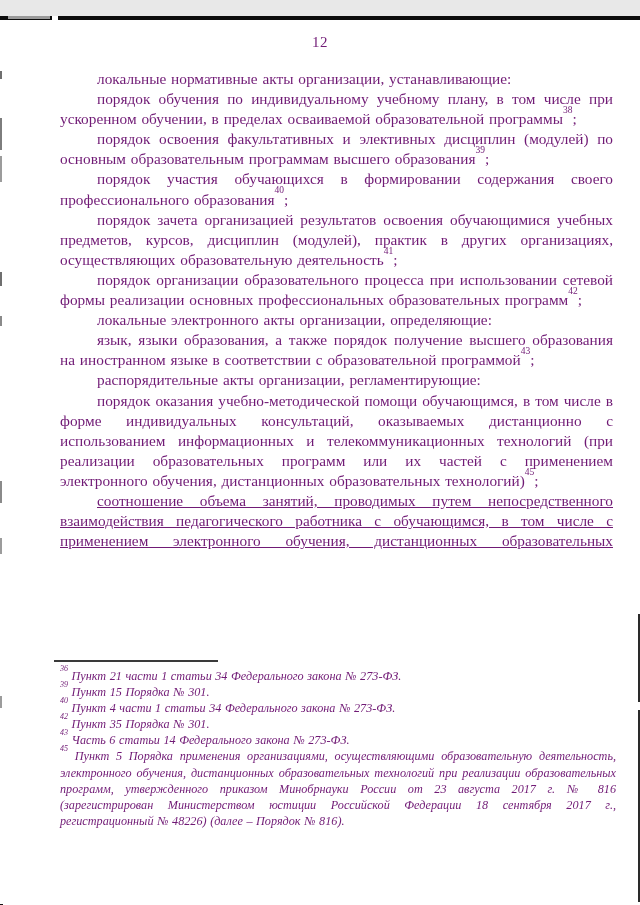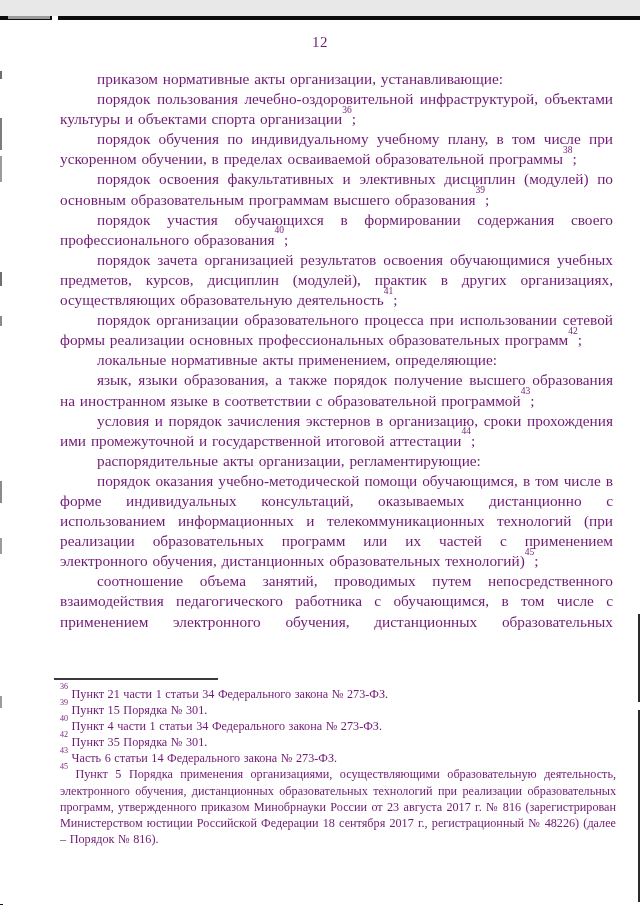--- a/index.html
+++ b/index.html
@@ -35,32 +35,32 @@
     position:absolute; top:53px; left:60px; width:553px;
   }
   p.para {
     margin:0;
     font-size:15.3px;
     line-height:20.1px;
     text-align:justify;
     text-indent:37px;
     word-spacing:1px;
   }
-  p.para.cont { text-align-last:justify; }
+  p.para.cont { text-align-last:justify;text-decoration:underline; }
   sup.ref {
     font-size:9.5px;
     line-height:0;
     position:relative;
     top:-0.55em;
     letter-spacing:0;
   }
 
   
   .footnotes {
-    position:absolute; top:662px; left:60px; width:556px;
+    position:absolute; top:644px; left:60px; width:556px;font-style:italic;
   }
   .fn-sep {
     width:164px; height:0;
     border-top:2px solid #3a3a3a;
     margin:0 0 6px -6px;
   }
   .footnote {
     font-size:12.2px;
     line-height:16.1px;
     text-align:justify;
@@ -86,30 +86,28 @@
   <div class="art edge-tick" style="top:256px;height:14px;"></div>
   <div class="art edge-tick" style="top:300px;height:10px;background:#8a8a8a;"></div>
   <div class="art edge-tick" style="top:465px;height:22px;background:#8a8a8a;"></div>
   <div class="art edge-tick" style="top:522px;height:16px;background:#9c9c9c;"></div>
   <div class="art edge-tick" style="top:680px;height:12px;background:#9c9c9c;"></div>
   <div class="art edge-tick" style="top:888px;height:17px;width:3px;background:#141414;"></div>
 
   <div class="pagenum">12</div>
 
   <div class="content">
-      <p class="para">приказом нормативные акты организации, устанавливающие:</p>
-      <p class="para">порядок пользования лечебно-оздоровительной инфраструктурой, объектами культуры и объектами спорта организации<sup class="ref">36</sup>;</p>
+      <p class="para">локальные нормативные акты организации, устанавливающие:</p>
       <p class="para">порядок обучения по индивидуальному учебному плану, в том числе при ускоренном обучении, в пределах осваиваемой образовательной программы<sup class="ref">38</sup>;</p>
       <p class="para">порядок освоения факультативных и элективных дисциплин (модулей) по основным образовательным программам высшего образования<sup class="ref">39</sup>;</p>
       <p class="para">порядок участия обучающихся в формировании содержания своего профессионального образования<sup class="ref">40</sup>;</p>
       <p class="para">порядок зачета организацией результатов освоения обучающимися учебных предметов, курсов, дисциплин (модулей), практик в других организациях, осуществляющих образовательную деятельность<sup class="ref">41</sup>;</p>
       <p class="para">порядок организации образовательного процесса при использовании сетевой формы реализации основных профессиональных образовательных программ<sup class="ref">42</sup>;</p>
-      <p class="para">локальные нормативные акты применением, определяющие:</p>
+      <p class="para">локальные электронного акты организации, определяющие:</p>
       <p class="para">язык, языки образования, а также порядок получение высшего образования на иностранном языке в соответствии с образовательной программой<sup class="ref">43</sup>;</p>
-      <p class="para">условия и порядок зачисления экстернов в организацию, сроки прохождения ими промежуточной и государственной итоговой аттестации<sup class="ref">44</sup>;</p>
       <p class="para">распорядительные акты организации, регламентирующие:</p>
       <p class="para">порядок оказания учебно-методической помощи обучающимся, в том числе в форме индивидуальных консультаций, оказываемых дистанционно с использованием информационных и телекоммуникационных технологий (при реализации образовательных программ или их частей с применением электронного обучения, дистанционных образовательных технологий)<sup class="ref">45</sup>;</p>
       <p class="para cont">соотношение объема занятий, проводимых путем непосредственного взаимодействия педагогического работника с обучающимся, в том числе с применением электронного обучения, дистанционных образовательных</p>
     </div>
 
   <div class="footnotes">
     <div class="fn-sep"></div>
     <div>
         <div class="footnote"><sup class="ref">36</sup> Пункт 21 части 1 статьи 34 Федерального закона № 273-ФЗ.</div>
         <div class="footnote"><sup class="ref">39</sup> Пункт 15 Порядка № 301.</div>

